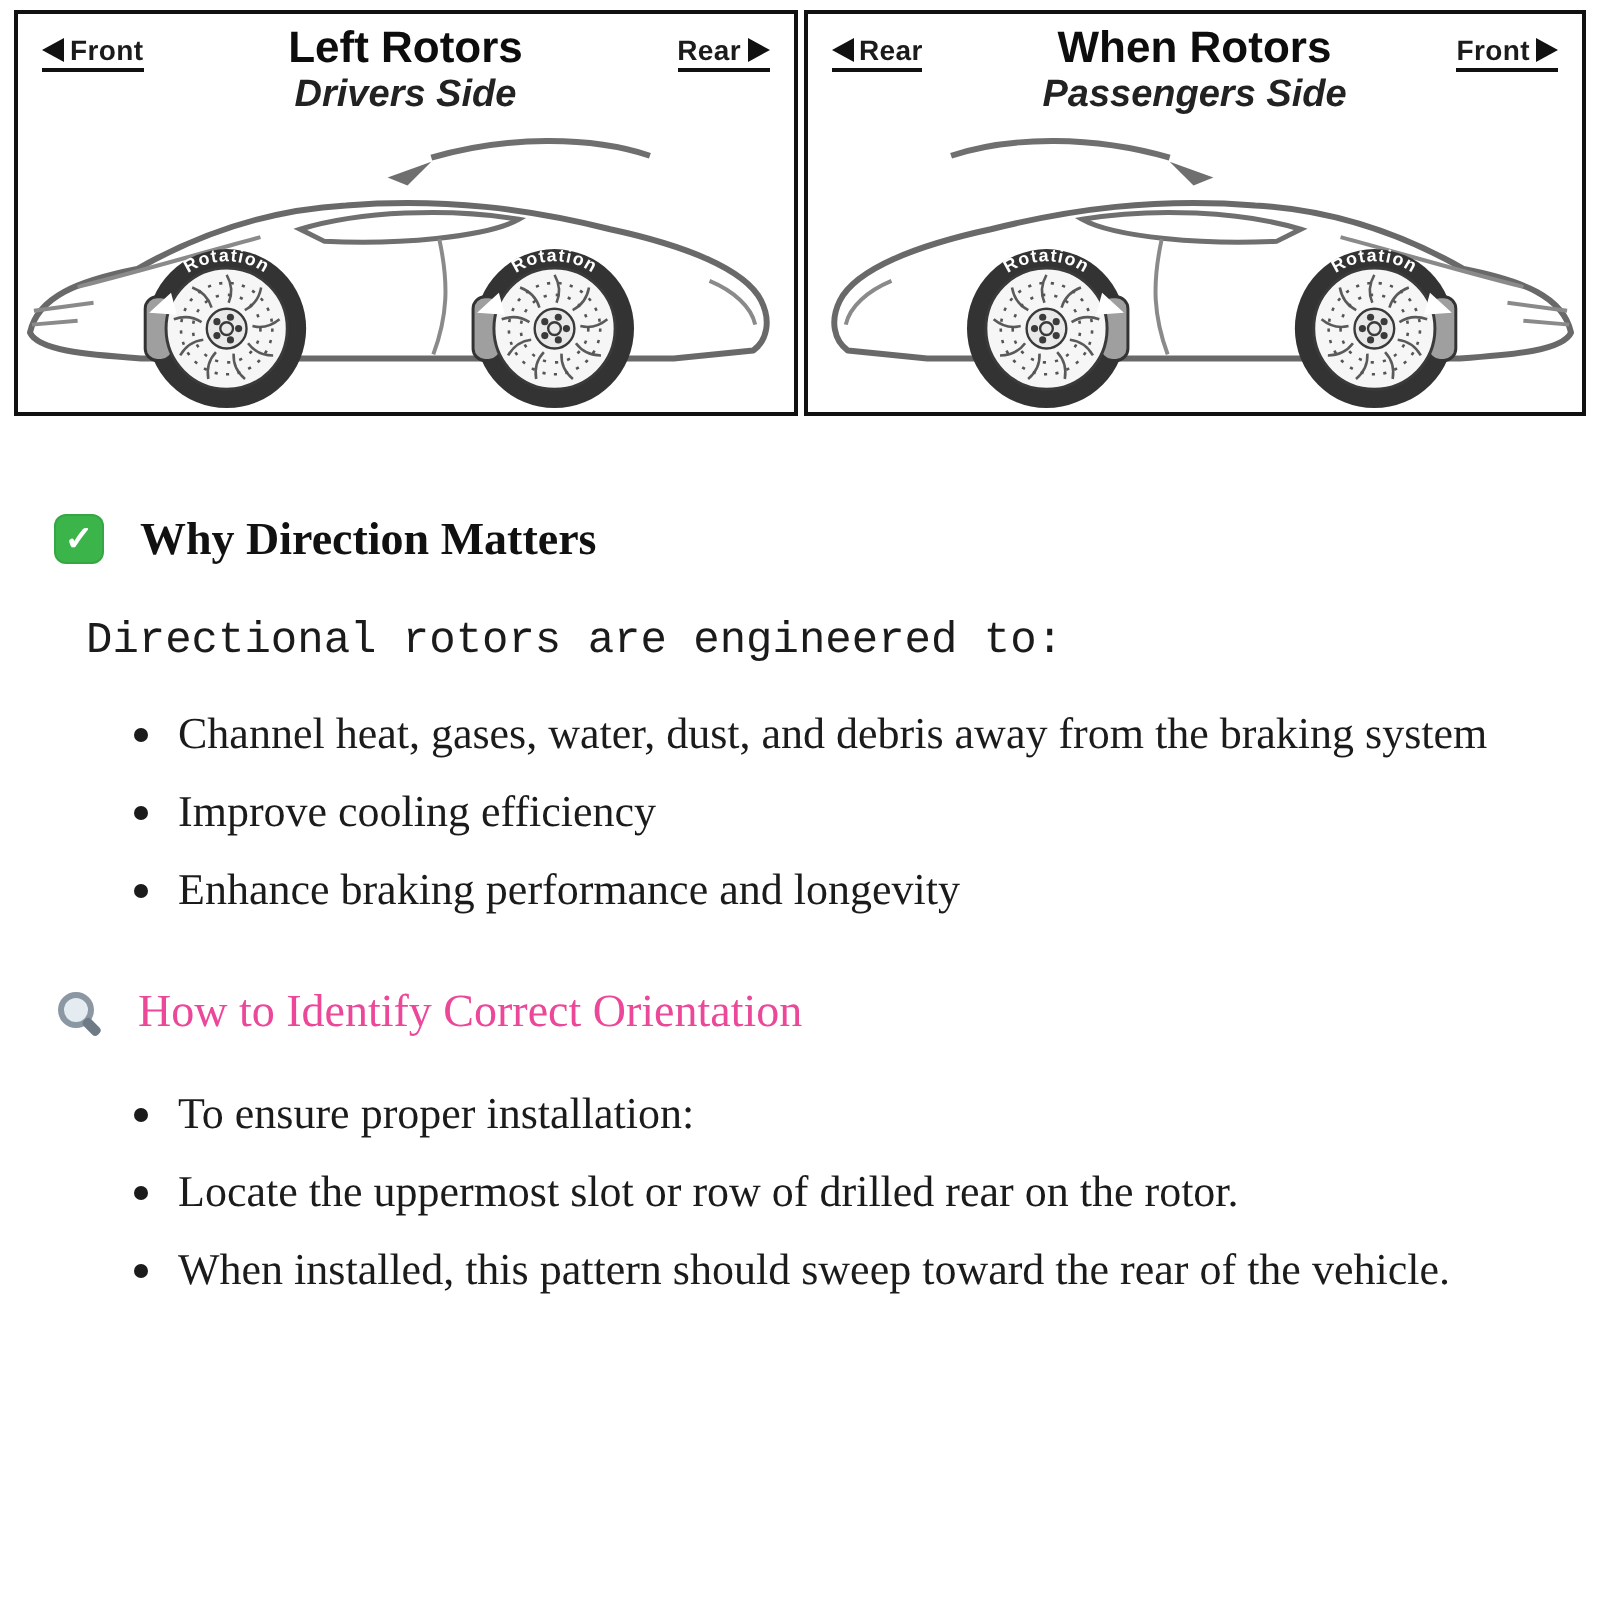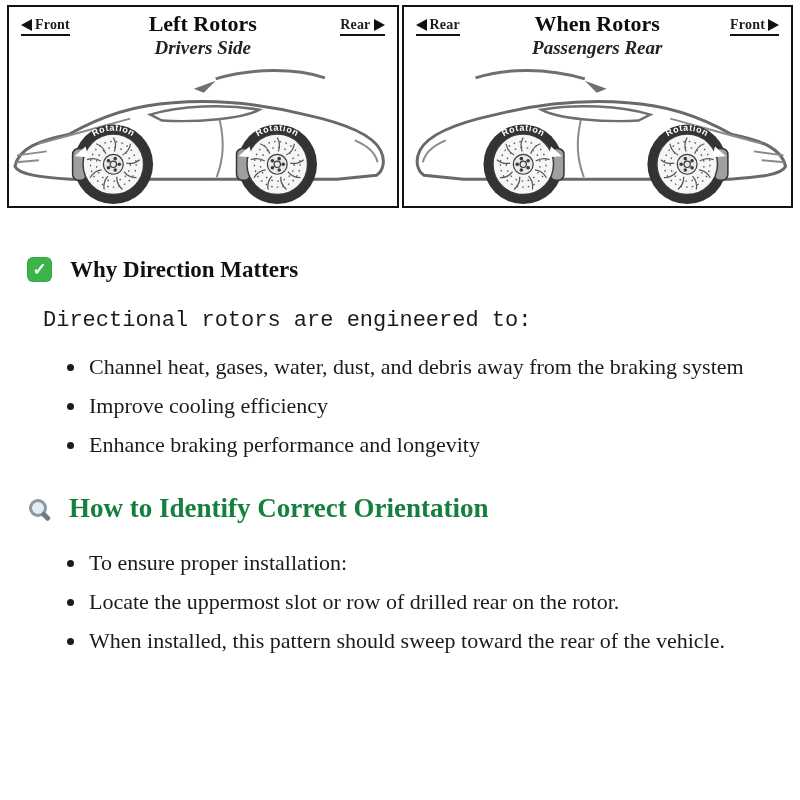--- a/index.html
+++ b/index.html
@@ -7,21 +7,21 @@
     width:800px;
     font-family:"Liberation Serif", serif;
     color:#1b1b1b;
     -webkit-font-smoothing:antialiased;
   }
 
   
   .diagram { display:flex; gap:3px; padding:5px 7px 4px 7px; }
   .panel { flex:1; border:2px solid #111; background:#fff; overflow:hidden; }
   .panel-header { position:relative; height:46px; padding:6px 10px 0 14px;
-                  font-family:Liberation Serif, serif; }
+                  font-family:Liberation Sans, sans-serif; }
   .dir { position:absolute; top:10px; display:inline-flex; align-items:center; gap:3px;
          border-bottom:2.5px solid #111; padding-bottom:1px;
          font-weight:bold; font-size:14px; letter-spacing:.2px; }
   .dir-left  { left:12px; }
   .dir-right { right:12px; }
   .tri-left  { width:0; height:0; border-top:6px solid transparent; border-bottom:6px solid transparent;
                border-right:11px solid #111; }
   .tri-right { width:0; height:0; border-top:6px solid transparent; border-bottom:6px solid transparent;
                border-left:11px solid #111; }
   .panel-title-wrap { position:absolute; left:50%; top:4px; transform:translateX(-50%);
@@ -30,21 +30,21 @@
   .panel-subtitle { font-weight:bold; font-style:italic; font-size:19px; color:#222; margin-top:0px; }
   .car-svg { display:block; width:100%; height:auto; margin-top:-2px; }
   .rot-text { font-family:"Liberation Sans", sans-serif; font-size:9px; font-weight:bold;
               fill:#ffffff; letter-spacing:.6px; }
 
   
   .content { padding:14px 27px 10px 27px; font-size:22px; line-height:1.55; }
   .intro { margin:8px 0 22px 0; }
   .section-heading { display:flex; align-items:center; gap:18px; margin:26px 0 16px 0; }
   .section-heading .title-bold { font-weight:bold; font-size:23px; color:#111; }
-  .section-heading .title-regular { font-weight:bold; font-size:27px; color:#15803d; }
+  .section-heading .title-regular { font-weight:normal; font-size:23px; color:#ec4899; }
   .lead { margin:0 0 12px 16px;font-family:Liberation Mono, monospace; }
   ul.bullets { margin:10px 0 18px 0; padding-left:60px; }
   ul.bullets li { margin:5px 0; padding-left:2px; }
 
   
   .check-icon { width:25px; height:25px; background:#3bb54a; border-radius:6px; flex:0 0 auto;
                 display:inline-flex; align-items:center; justify-content:center;
                 color:#fff; font:bold 17px/1 "Liberation Sans", sans-serif;
                 box-shadow:inset 0 0 0 1px rgba(0,0,0,.08); }
   .check-icon::after { content:"✓"; }
@@ -135,21 +135,21 @@
   </div>
 
   <div class="panel">
     <div class="panel-header">
       <div class="dir dir-left">
         <span class="tri-left"></span>
         <span>Rear</span>
       </div>
       <div class="panel-title-wrap">
         <div class="panel-title">When Rotors</div>
-        <div class="panel-subtitle">Passengers Rear</div>
+        <div class="panel-subtitle">Passengers Side</div>
       </div>
       <div class="dir dir-right">
         <span>Front</span>
         <span class="tri-right"></span>
       </div>
     </div>
     <svg class="car-svg" viewBox="0 0 390 150">
       <g transform="translate(390,0) scale(-1,1)">
           <use href="#carbody"></use>
         </g>

